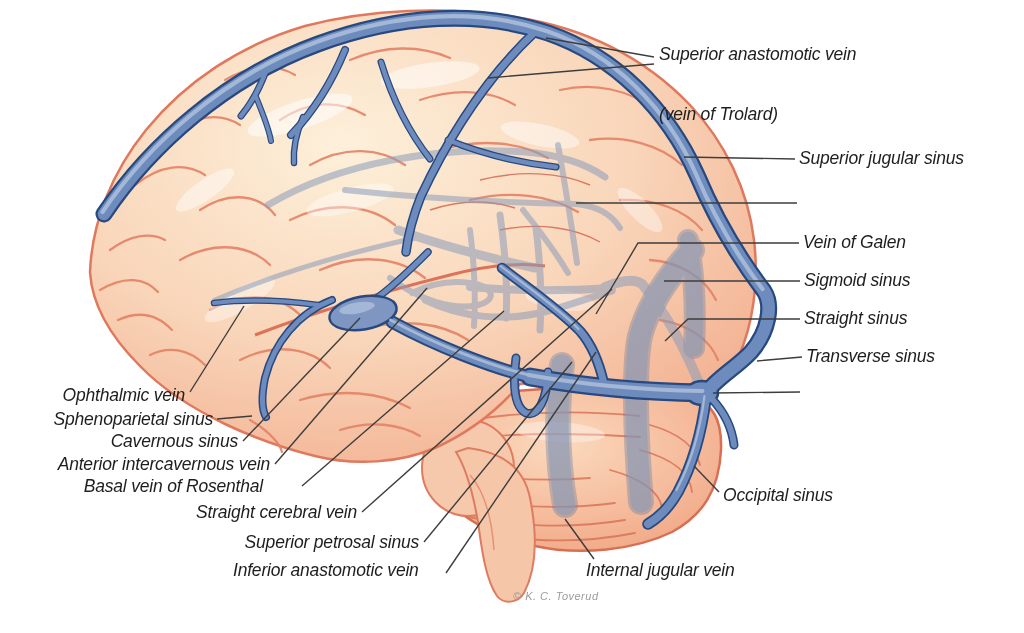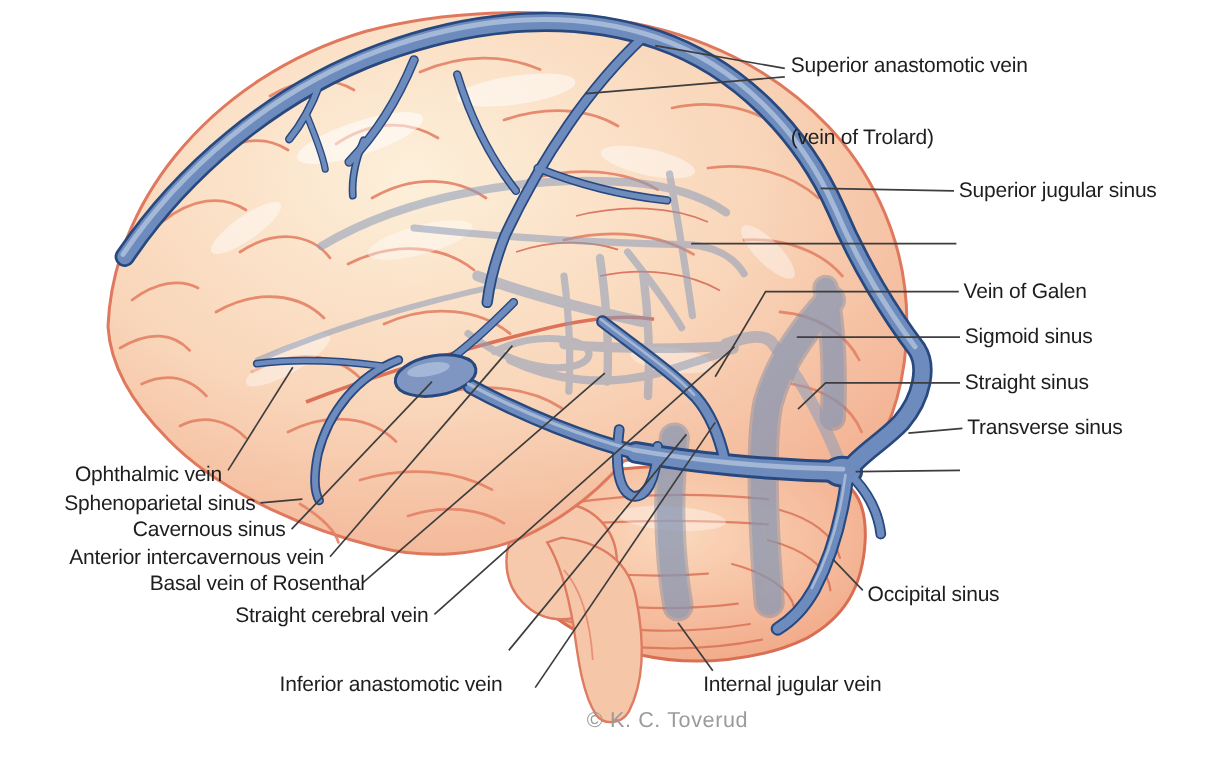--- a/index.html
+++ b/index.html
@@ -1,22 +1,22 @@
 <!DOCTYPE html>
 <html><head>
 <meta charset="utf-8">
 <style>
   html,body{margin:0;padding:0;background:#fff;}
   #stage{position:relative;width:1024px;height:633px;background:#ffffff;overflow:hidden;
-         font-family:"Liberation Sans", sans-serif;}
+         font-family:"Liberation Sans", sans-serif;font-style:italic;}
   #art{position:absolute;left:0;top:0;width:1024px;height:633px;}
   .lbl{position:absolute;font-size:17.5px;line-height:1.12;color:#1e1e1e;white-space:nowrap;
        letter-spacing:-0.2px;}
   .lbl .sub{display:block;margin-top:40px;}
-  .credit{position:absolute;font-size:18px;color:#9b9b9b;white-space:nowrap;letter-spacing:0.5px;}
+  .credit{position:absolute;font-size:11px;color:#9b9b9b;white-space:nowrap;letter-spacing:0.5px;margin-left:24px;}
 </style>
 </head>
 <body>
 
 <div id="stage">
 
 <svg id="art" viewBox="0 0 1024 633">
   <defs>
     <radialGradient id="gbrain" cx="38%" cy="30%" r="78%">
       <stop offset="0%" stop-color="#fdf0da"></stop>
@@ -220,19 +220,20 @@
 <div class="lbl" style="left:803px;top:233px"><span>Vein of Galen</span></div>
 <div class="lbl" style="left:804px;top:271px"><span>Sigmoid sinus</span></div>
 <div class="lbl" style="left:804px;top:309px"><span>Straight sinus</span></div>
 <div class="lbl" style="left:806px;top:347px"><span>Transverse sinus</span></div>
 <div class="lbl" style="left:723px;top:486px"><span>Occipital sinus</span></div>
 <div class="lbl" style="left:586px;top:561px"><span>Internal jugular vein</span></div>
 <div class="lbl" style="right:839px;top:386px"><span>Ophthalmic vein</span></div>
 <div class="lbl" style="right:811px;top:410px"><span>Sphenoparietal sinus</span></div>
 <div class="lbl" style="right:786px;top:432px"><span>Cavernous sinus</span></div>
 <div class="lbl" style="right:754px;top:455px"><span>Anterior intercavernous vein</span></div>
-<div class="lbl" style="right:720px;top:477px"><span>Basal vein of Rosenthal</span></div>
+<div class="lbl" style="right:761px;top:477px"><span>Basal vein of Rosenthal</span></div>
 <div class="lbl" style="right:667px;top:503px"><span>Straight cerebral vein</span></div>
+<div class="lbl" style="right:605px;top:533px"><span>Superior petrosal sinus</span></div>
 <div class="lbl" style="left:233px;top:561px"><span>Inferior anastomotic vein</span></div>
 
 <div class="credit" style="left:489px;top:590px">© K. C. Toverud</div>
 
 </div>
 
 </body></html>

